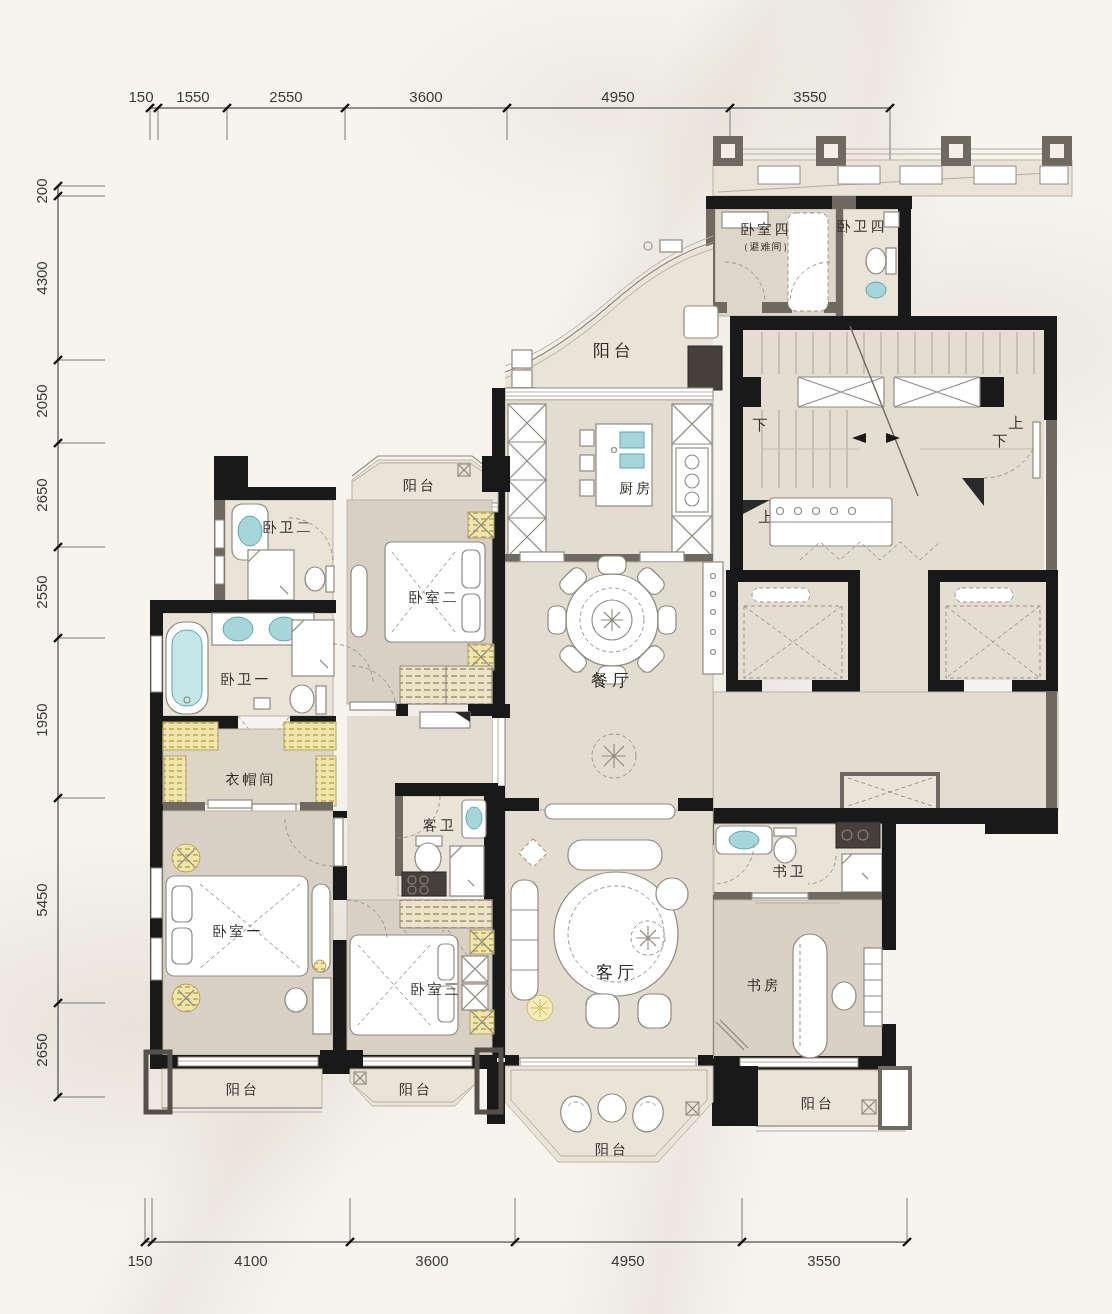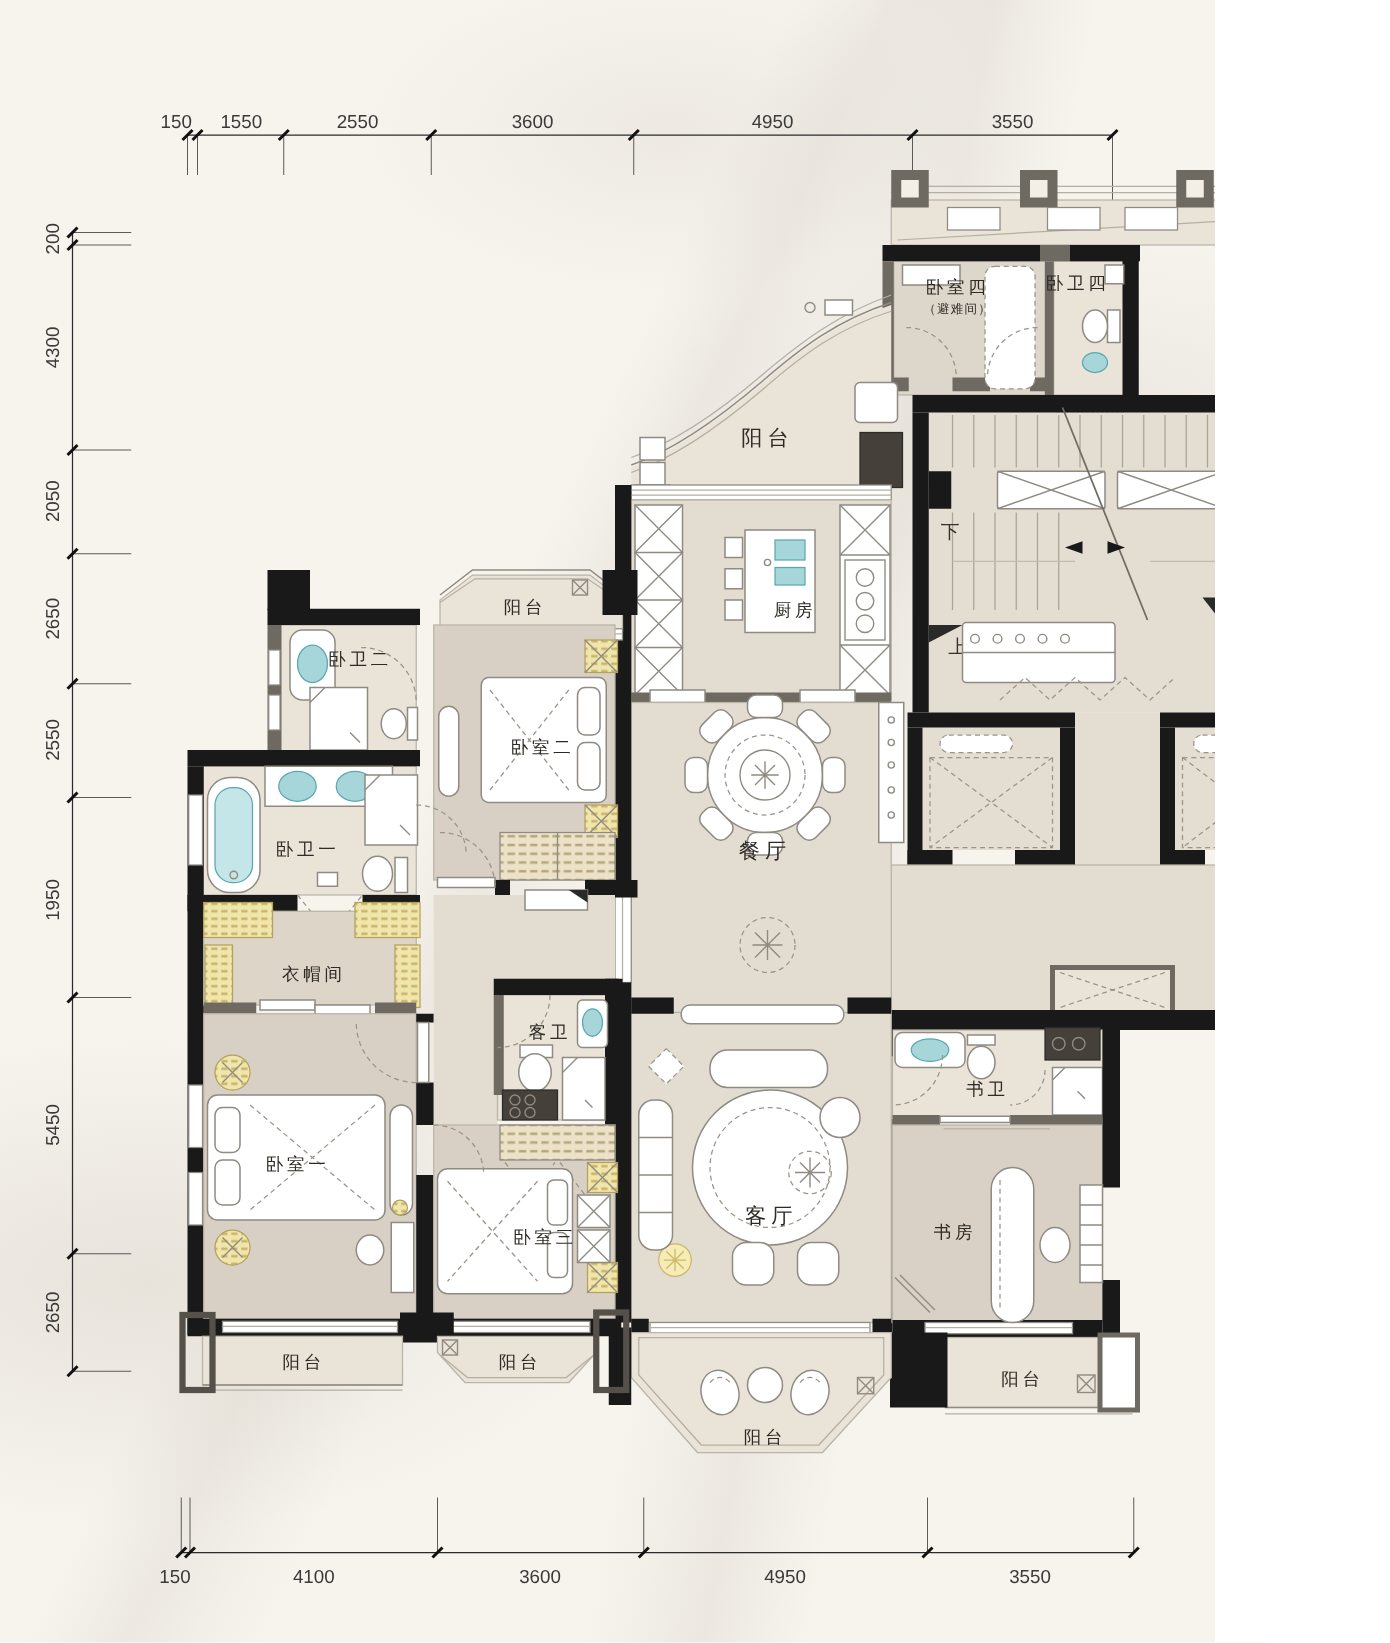--- a/index.html
+++ b/index.html
@@ -1,18 +1,18 @@
 <!DOCTYPE html>
 <html><head>
 <meta charset="utf-8">
 <style>
   html,body{margin:0;padding:0;}
   .stage{
     position:relative;
-    width:972px;height:1314px;
+    width:1112px;height:1314px;
     overflow:hidden;
     background-color:#f7f4ee;
     background-image:
       radial-gradient(ellipse 620px 320px at 12% 78%, rgba(206,200,189,.38), transparent 62%),
       radial-gradient(ellipse 540px 260px at 88% 26%, rgba(210,204,194,.32), transparent 62%),
       radial-gradient(ellipse 420px 220px at 55% 8%, rgba(208,202,191,.25), transparent 60%),
       linear-gradient(115deg, transparent 40%, rgba(199,193,181,.22) 45%, transparent 52%),
       linear-gradient(100deg, transparent 58%, rgba(204,198,187,.26) 66%, transparent 73%);
     font-family:"DejaVu Sans", sans-serif;
   }

